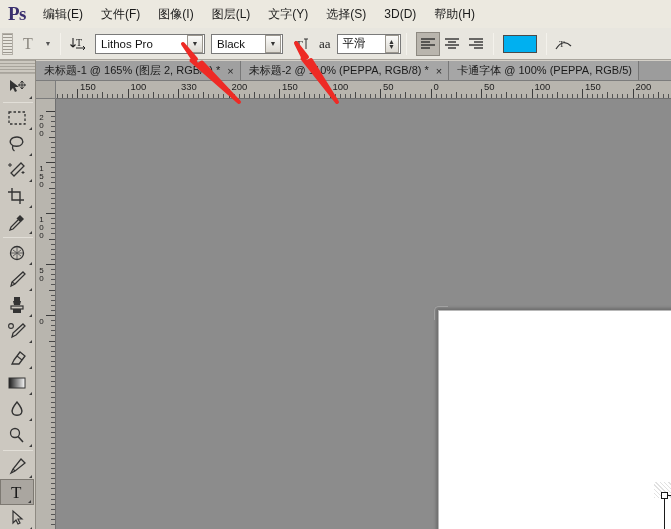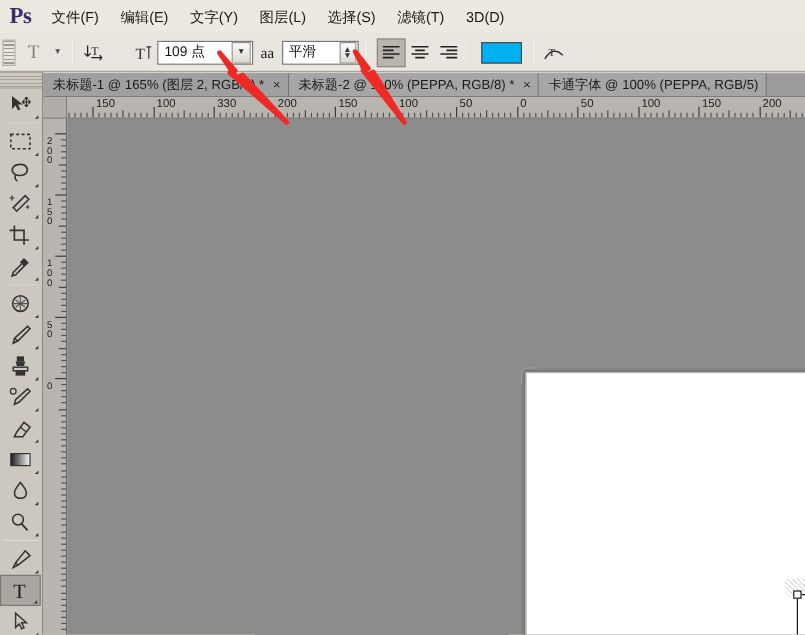--- a/index.html
+++ b/index.html
@@ -246,64 +246,69 @@
   
   .arrow-svg { position: absolute; left: 0; top: 0; pointer-events: none; }
 </style>
 </head>
 <body>
 
 <div id="app">
 
   <div class="menubar">
     <div class="ps-logo">Ps</div>
+    <div class="menu-item">编辑(E)</div>
     <div class="menu-item">文件(F)</div>
-    <div class="menu-item">编辑(E)</div>
+    <div class="menu-item">图像(I)</div>
+    <div class="menu-item">图层(L)</div>
     <div class="menu-item">文字(Y)</div>
-    <div class="menu-item">图层(L)</div>
     <div class="menu-item">选择(S)</div>
-    <div class="menu-item">滤镜(T)</div>
     <div class="menu-item">3D(D)</div>
+    <div class="menu-item">帮助(H)</div>
   </div>
 
   <div class="optionsbar">
     <div class="grip"></div>
 
     <div class="tool-preset">T</div>
     <div class="tool-preset-arrow">▼</div>
 
     <div class="vsep"></div>
 
     <div class="icon-btn">
       <svg width="17" height="17" viewBox="0 0 17 17">
         <path d="M3 3 L3 12 M3 12 L5.5 9.5 M3 12 L0.5 9.5" stroke="#222" stroke-width="1.1" fill="none"></path>
         <text x="6" y="10.5" font-size="10" font-family="Liberation Serif, serif" fill="#222">T</text>
         <path d="M6 13 L15 13 M15 13 L13 11 M15 13 L13 15" stroke="#222" stroke-width="1" fill="none"></path>
       </svg>
     </div>
 
     <div style="width:5px"></div>
 
+    <div class="combo font">
+      <div class="val">Lithos Pro</div>
+      <div class="drop">▼</div>
+    </div>
 
     <div style="width:6px"></div>
 
+    <div class="combo style">
+      <div class="val">Black</div>
+      <div class="drop">▼</div>
+    </div>
 
     <div style="width:6px"></div>
 
     <div class="icon-btn">
       <svg width="16" height="16" viewBox="0 0 16 16">
         <text x="2" y="13" font-size="13" font-family="Liberation Serif, serif" fill="#333">T</text>
         <path d="M11 3 L15 3 M13 3 L13 13" stroke="#333" stroke-width="1" fill="none"></path>
       </svg>
     </div>
 
-    <div class="combo size">
-      <div class="val">109 点</div>
-      <div class="drop">▼</div>
-    </div>
 
     <div class="aa-label">aa</div>
 
     <div class="combo aa">
       <div class="val">平滑</div>
       <div class="drop">
         <div class="spinner">
             <span>▲</span>
             <span>▼</span>
           </div>

